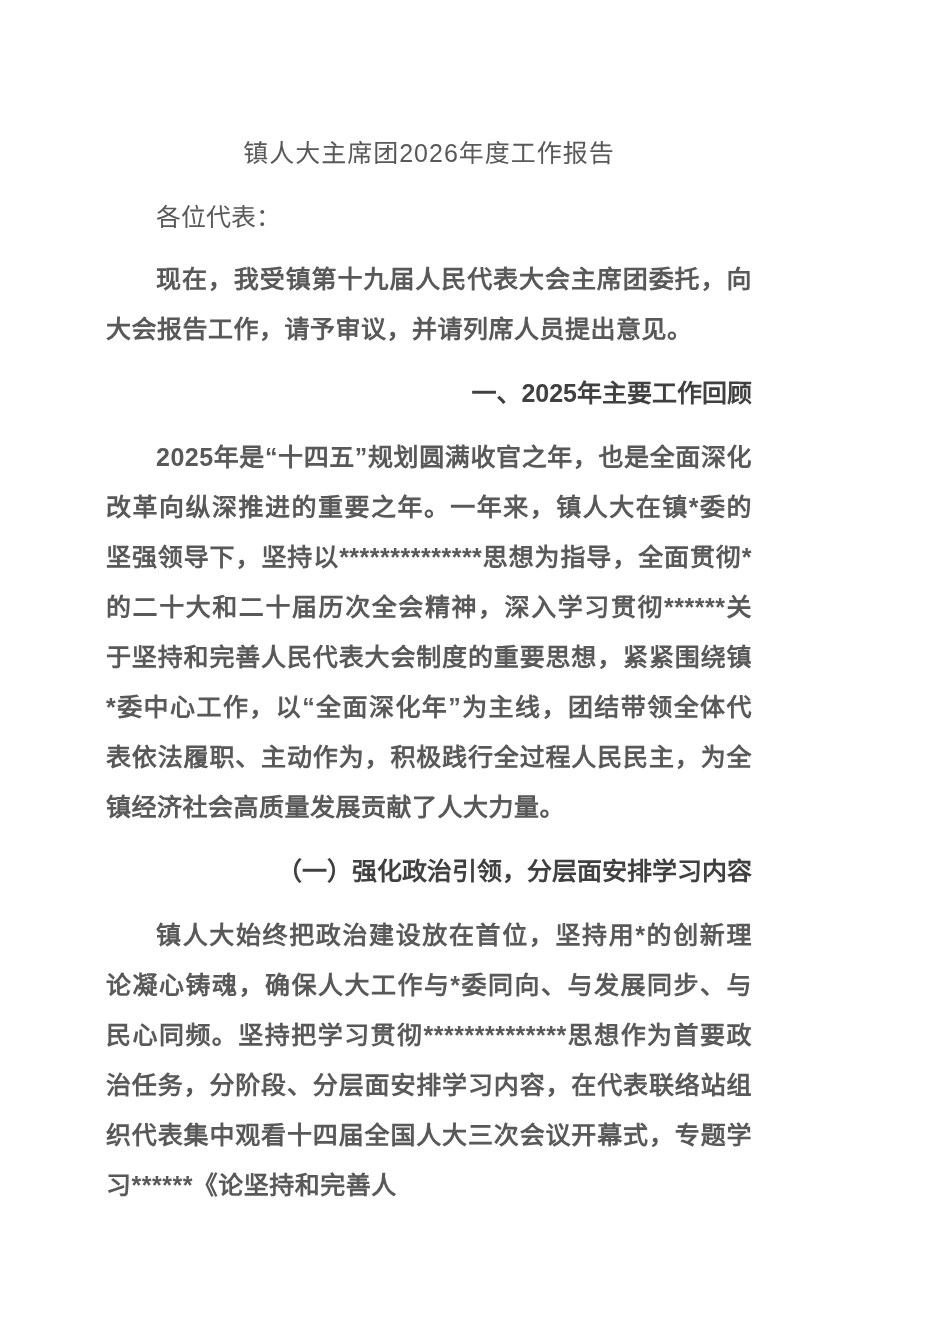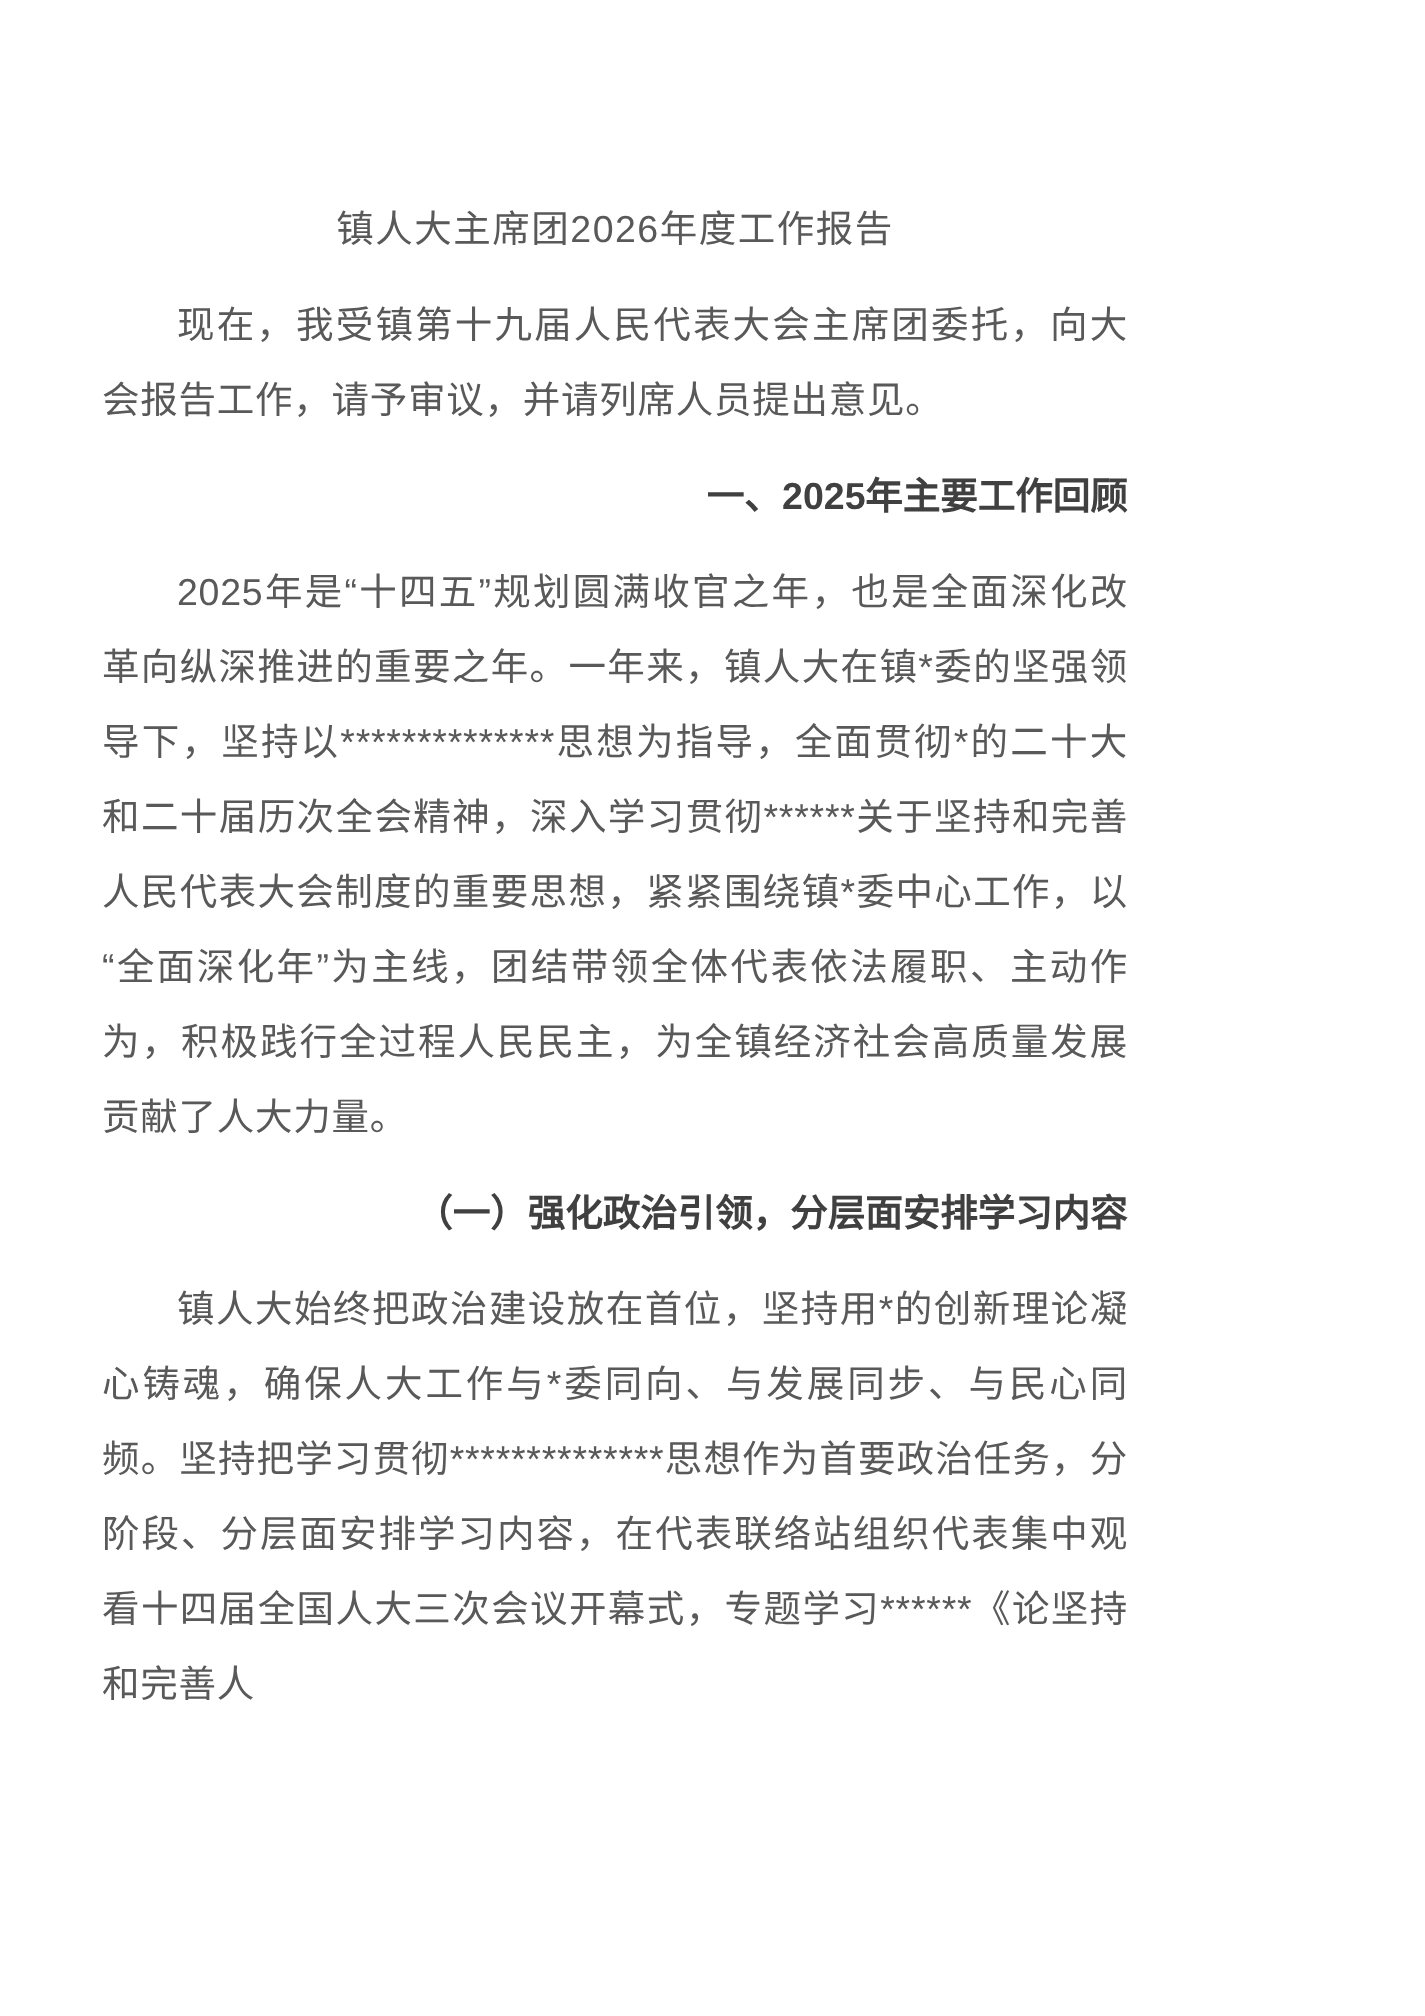--- a/index.html
+++ b/index.html
@@ -12,21 +12,21 @@
     width:950px;
     height:1344px;
     background:var(--page-bg);
     font-family:"Liberation Sans","DejaVu Sans",sans-serif;
     overflow:hidden;
   }
   .page{
     box-sizing:border-box;
     width:882px;
     height:1344px;
-    padding:128px 130px 0 68px;
+    padding:128px 130px 0 106px;
     background:var(--page-bg);
   }
   .title{
     margin:0 0 14px 0;
     font-size:25px;
     font-weight:400;
     color:var(--body-color);
     text-align:center;
     line-height:50px;
     letter-spacing:1px;
@@ -39,37 +39,39 @@
     text-indent:2em;
   }
   .body-para{
     margin:12px 0;
     font-size:25px;
     color:var(--body-color);
     line-height:50px;
     text-indent:2em;
     text-align:justify;
     letter-spacing:0.5px;
+    font-weight:bold;
   }
   .h1, .h2{
     margin:14px 0;
     font-size:25px;
     font-weight:700;
     color:var(--heading-color);
     line-height:50px;
     text-indent:2em;
     text-align:right;
   }
 </style>
 </head>
 <body>
 
 <div class="page">
   <h1 class="title">镇人大主席团2026年度工作报告</h1>
 
+  <p class="salutation">各位代表：</p>
 
   <p class="body-para">现在，我受镇第十九届人民代表大会主席团委托，向大会报告工作，请予审议，并请列席人员提出意见。</p>
 
   <h2 class="h1">一、2025年主要工作回顾</h2>
 
   <p class="body-para">2025年是“十四五”规划圆满收官之年，也是全面深化改革向纵深推进的重要之年。一年来，镇人大在镇*委的坚强领导下，坚持以**************思想为指导，全面贯彻*的二十大和二十届历次全会精神，深入学习贯彻******关于坚持和完善人民代表大会制度的重要思想，紧紧围绕镇*委中心工作，以“全面深化年”为主线，团结带领全体代表依法履职、主动作为，积极践行全过程人民民主，为全镇经济社会高质量发展贡献了人大力量。</p>
 
   <h3 class="h2">（一）强化政治引领，分层面安排学习内容</h3>
 
   <p class="body-para">镇人大始终把政治建设放在首位，坚持用*的创新理论凝心铸魂，确保人大工作与*委同向、与发展同步、与民心同频。坚持把学习贯彻**************思想作为首要政治任务，分阶段、分层面安排学习内容，在代表联络站组织代表集中观看十四届全国人大三次会议开幕式，专题学习******《论坚持和完善人</p>

